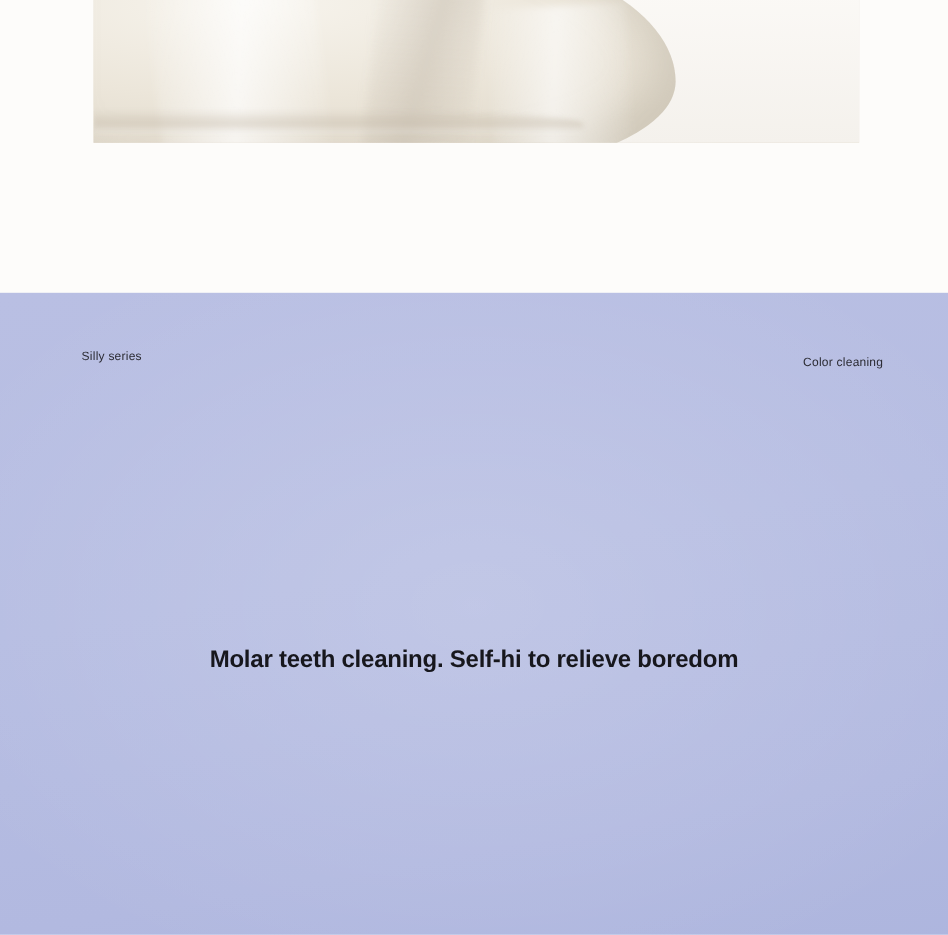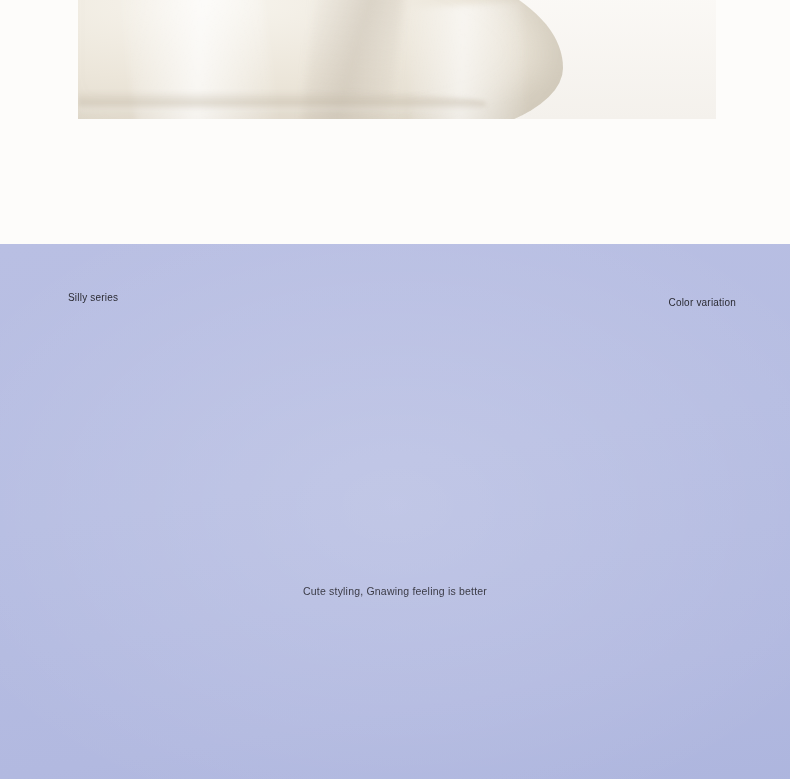--- a/index.html
+++ b/index.html
@@ -301,26 +301,26 @@
       <div class="fold-c"></div>
       <div class="hem"></div>
     </div>
   </div>
 
   <div class="banner">
     <div class="vignette"></div>
 
     <div class="label-left">Silly series</div>
 
-    <div class="label-right">Color variation</div>
-
-
-
-
-    <div class="caption">Cute styling, Gnawing feeling is better</div>
+    <div class="label-right">Color cleaning</div>
+
+
+
+    <div class="sub-headline">Molar teeth cleaning. Self-hi to relieve boredom</div>
+
 
     <div class="toy toy-1">
       <div class="shadow"></div>
       <div class="body"></div>
       <div class="cap"></div>
       <div class="eye left"></div>
       <div class="eye right"></div>
     </div>
 
     <div class="toy toy-2">

